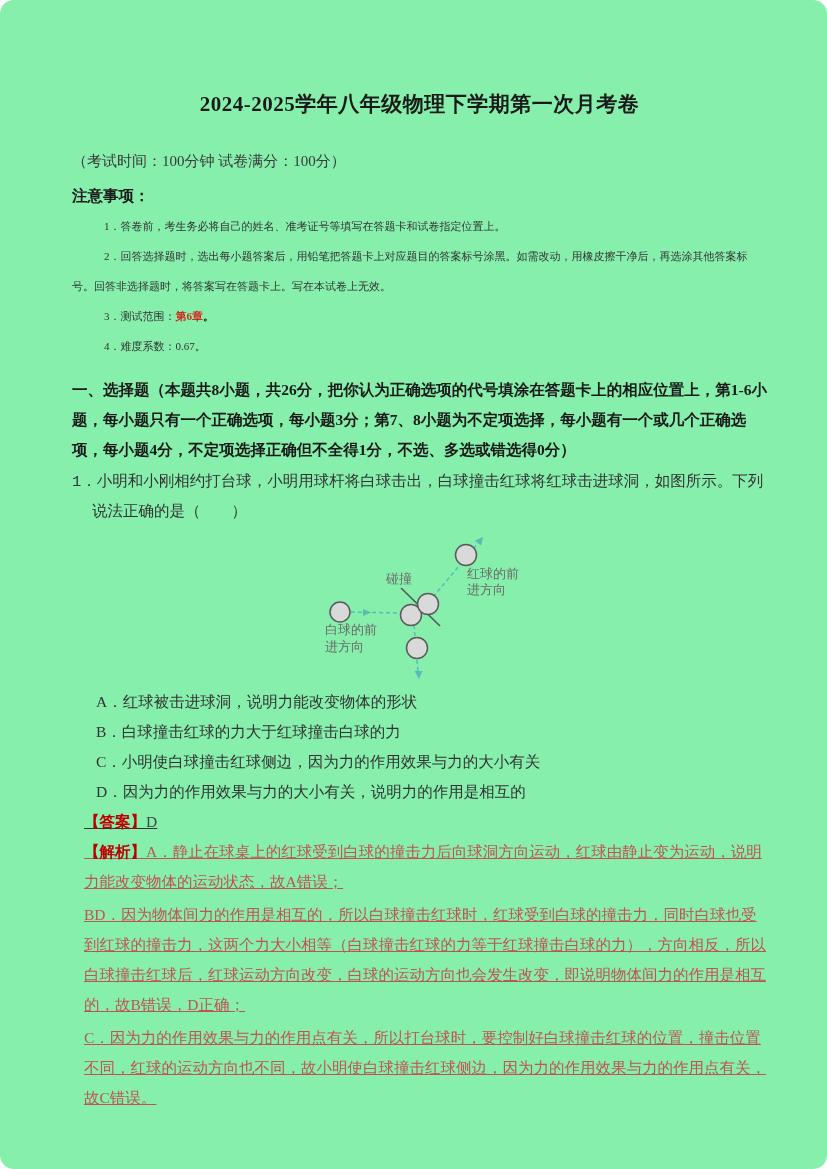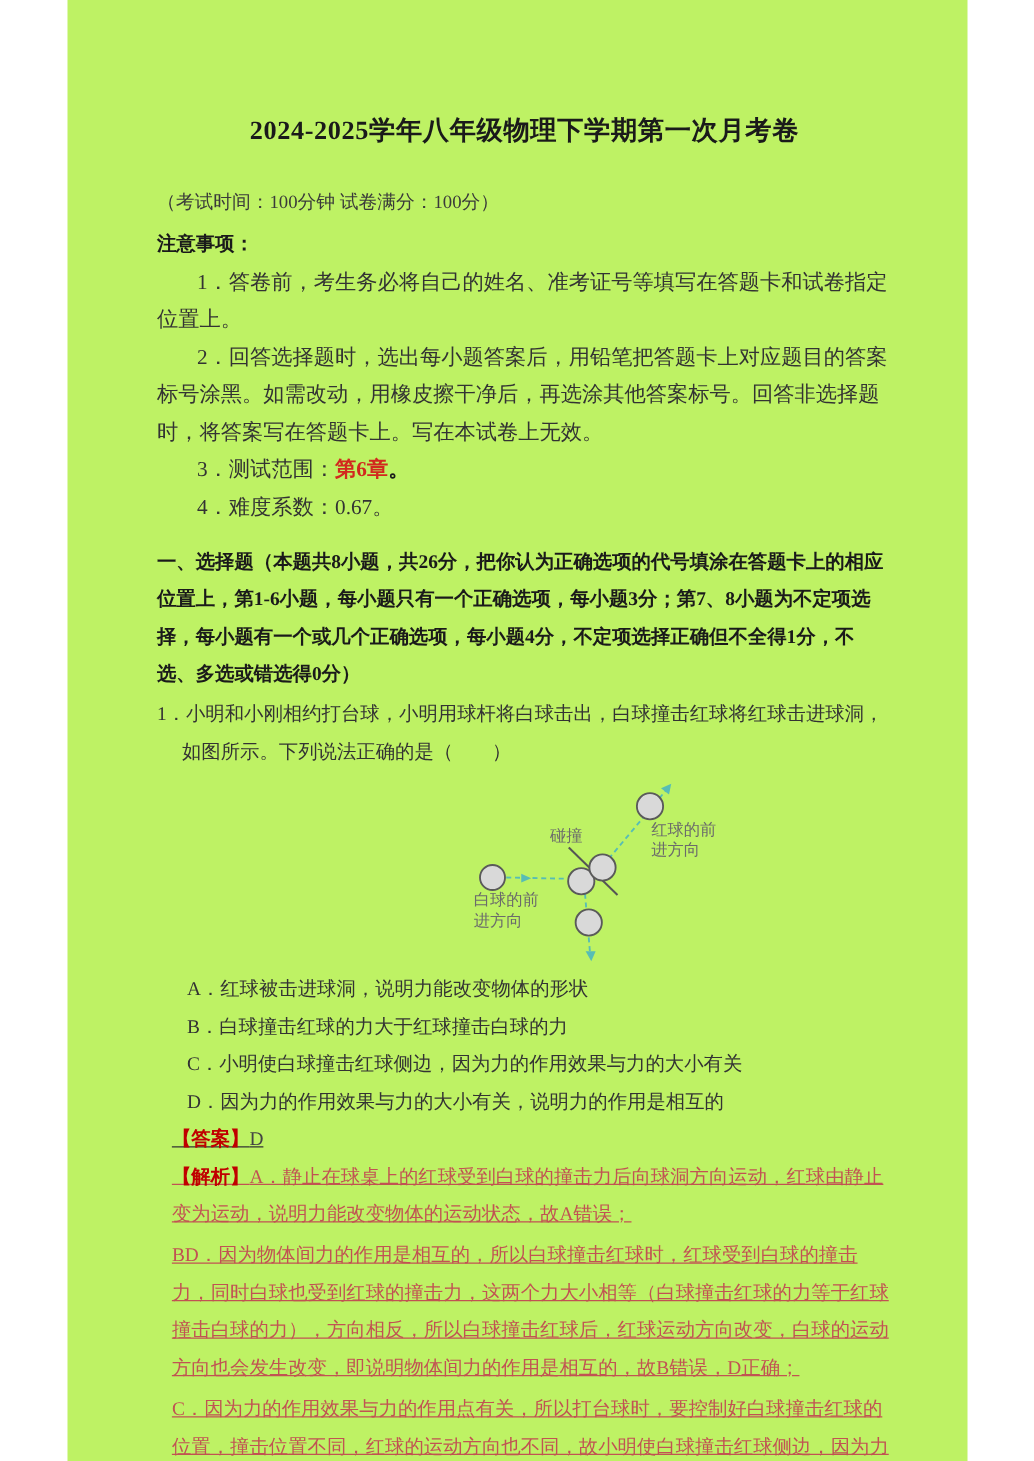--- a/index.html
+++ b/index.html
@@ -1,26 +1,27 @@
 <!DOCTYPE html>
 <html><head>
 <meta charset="utf-8">
 <style>
   * { margin: 0; padding: 0; box-sizing: border-box; }
   html,body { background:#ffffff; }
   .page {
-    width: 720px;
+    width: 827px;
     height: 1169px;
     margin: 0 auto;
-    background: #bef264;
+    background: #86efac;
     font-family: "Liberation Serif", "DejaVu Serif", serif;
     color: #333333;
     padding: 0 60px 0 72px;
     overflow: hidden;
     position: relative;
+    border-radius: 14px;
   }
   .title {
     margin-top: 90px;
     text-align: center;
     font-size: 21px;
     font-weight: bold;
     color: #1a1a1a;
     letter-spacing: 0.5px;
   }
   .subtitle {
@@ -30,40 +31,41 @@
     font-family: Liberation Serif, serif;
   }
   .notice-heading {
     margin-top: 10px;
     font-weight: bold;
     font-size: 15.5px;
     line-height: 30px;
     color: #1a1a1a;
   }
   .notice-item {
-    font-size: 17px;
+    font-size: 11px;
     line-height: 30px;
     text-indent: 32px;
     color: #333333;
   }
   .scope-red { color: #d2281e; font-weight: bold; }
   .scope-suffix { font-weight: bold; color:#1a1a1a; }
   .section-heading {
     font-size: 15.5px;
     font-weight: bold;
     line-height: 30px;
     color: #1a1a1a;
     margin-top: 14px;
   }
   .question-stem {
     font-size: 15.5px;
     line-height: 30px;
     padding-left: 20px;
     text-indent: -20px;
     margin-top: 2px;
+    font-family: Liberation Mono, monospace;
   }
   .figure-wrap {
     margin: 4px 0 4px 228px;
     width: 245px;
     height: 152px;
   }
   .figure-wrap svg { display:block; }
   .fig-label {
     font-family: "Liberation Sans", "DejaVu Sans", sans-serif;
     font-size: 13px;

